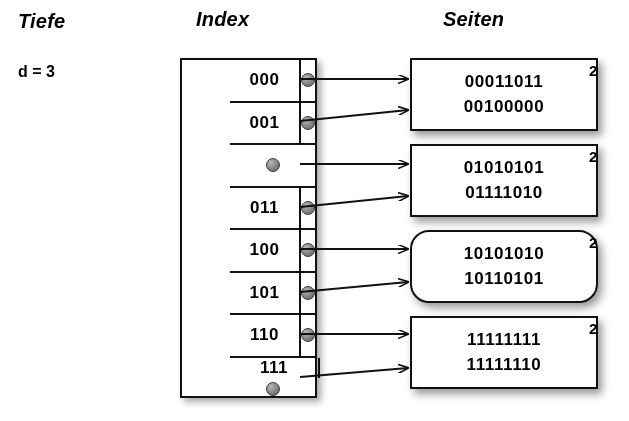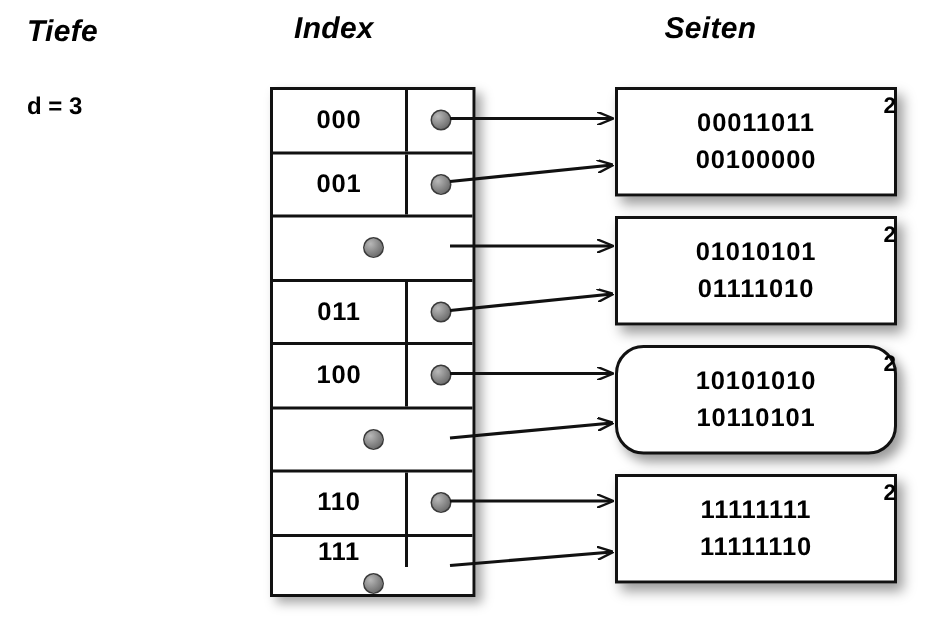--- a/index.html
+++ b/index.html
@@ -37,20 +37,21 @@
 
   
   #index-table{
     position:absolute;
     left:180px;top:58px;
     width:137px;height:340px;
     box-sizing:border-box;
     border:2.5px solid #111;
     background:#fff;
     box-shadow:4px 4px 7px rgba(0,0,0,.35);
+    padding-left:48px;
   }
   .index-row{
     position:relative;
     height:42.5px;
     box-sizing:border-box;
     border-bottom:2.5px solid #111;
     display:flex;
   }
   .index-row:last-child{border-bottom:none;flex-direction:column;}
   .index-key{
@@ -136,20 +137,21 @@
           <span class="dot"></span>
         </div>
     </div>
     <div class="index-row">
       <div class="index-key">100</div>
       <div class="index-ptr">
           <span class="dot"></span>
         </div>
     </div>
     <div class="index-row">
+      <div class="index-key">101</div>
       <div class="index-ptr">
           <span class="dot"></span>
         </div>
     </div>
     <div class="index-row">
       <div class="index-key">110</div>
       <div class="index-ptr">
           <span class="dot"></span>
         </div>
     </div>

